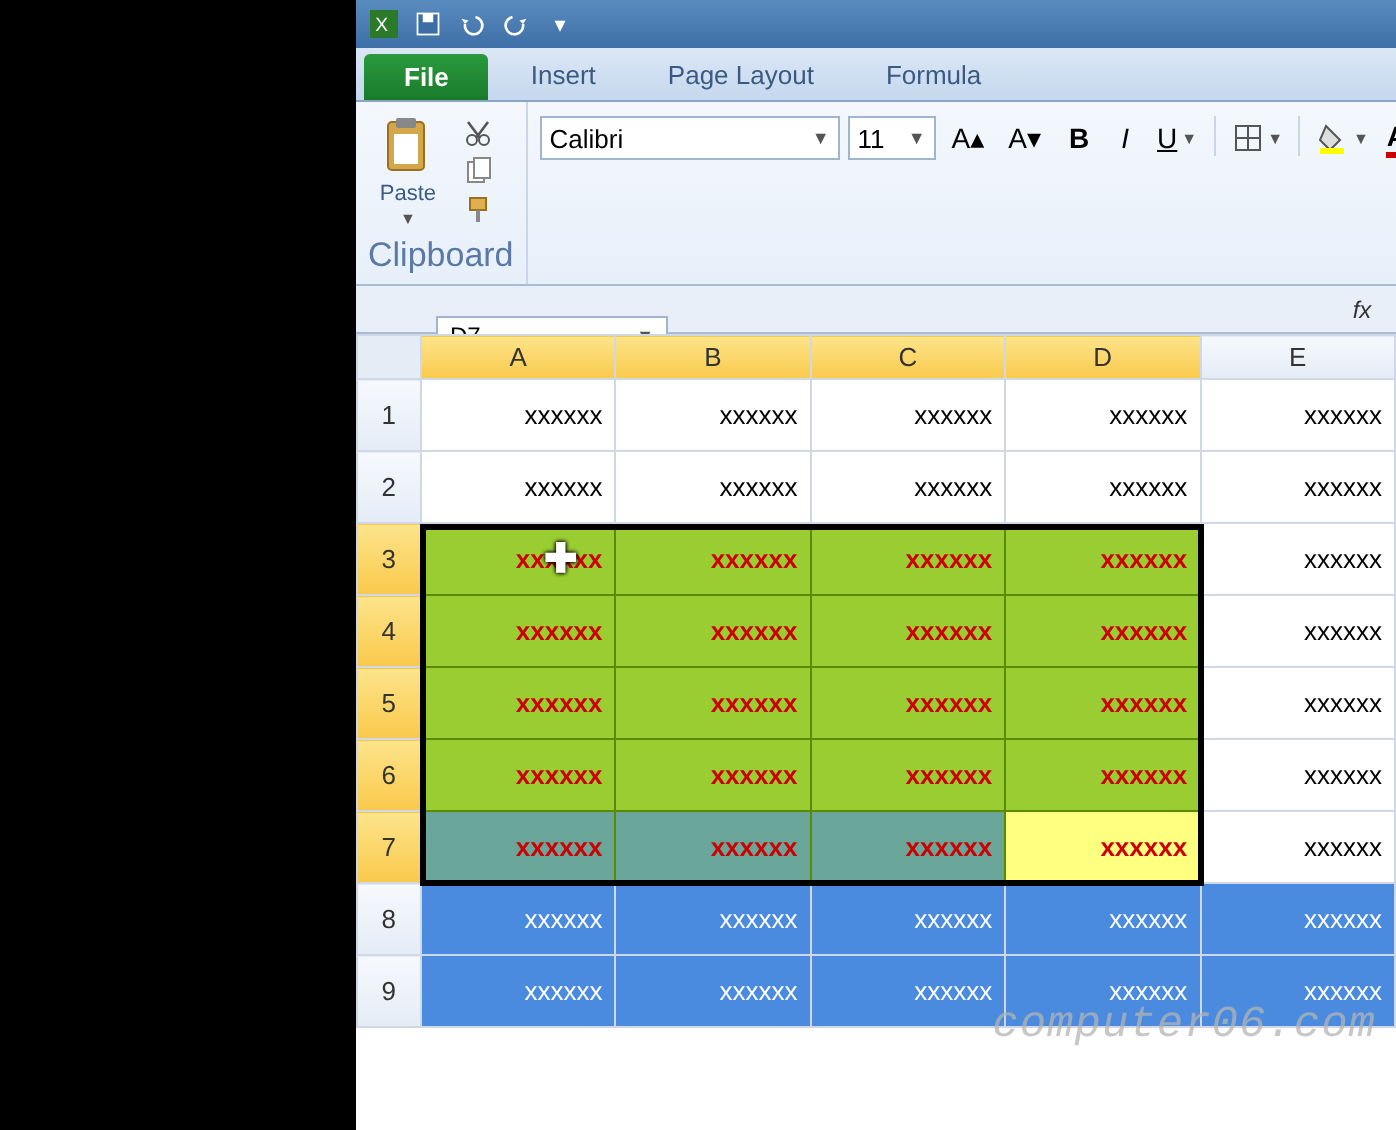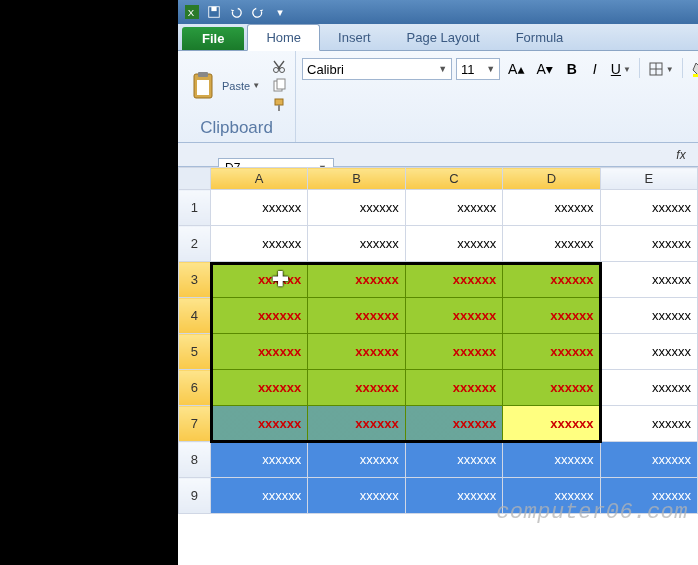--- a/index.html
+++ b/index.html
@@ -16,21 +16,21 @@
   .tab { padding: 5px 18px; font-size: 13px; color: #3b5a82; cursor: pointer; border-top-left-radius: 3px; border-top-right-radius: 3px; }
   .tab.file { background: linear-gradient(#2a9b3e, #1a7a2a); color: #fff; border-radius: 3px 3px 0 0; margin-right: 3px; padding: 4px 20px; font-weight: bold; }
   .tab.active { background: #fff; color: #3b5a82; border: 1px solid #8ba5c5; border-bottom: 1px solid #fff; margin-bottom: -1px; }
   
   
   .ribbon { height: 92px; background: linear-gradient(#f4f8fd, #e7eff9); border-bottom: 1px solid #a7bcd8; display: flex; }
   .group { border-right: 1px solid #c8d6e8; padding: 3px 6px; display: flex; flex-direction: column; justify-content: space-between; position: relative; }
   .group-label { font-size: 17px; color: #5a7aa5; text-align: center; padding: 1px 0; }
   .group-content { flex: 1; display: flex; align-items: center; gap: 3px; }
   
-  .paste-big { display: flex; flex-direction: row; align-items: center; gap: 2px; padding: 2px 4px; }
+  .paste-big { display: flex; flex-direction: column; align-items: center; gap: 2px; padding: 2px 4px; }
   .paste-big .icon { width: 32px; height: 32px; }
   .paste-big .lbl { font-size: 11px; color: #3b5a82; }
   .small-col { display: flex; flex-direction: column; gap: 1px; padding-left: 2px; }
   .small-btn { width: 20px; height: 18px; display: flex; align-items: center; justify-content: center; }
   
   .font-group { flex-direction: row; gap: 4px; align-items: flex-start; padding: 4px 0; }
   .font-row { display: flex; gap: 4px; align-items: center; }
   .combo { height: 22px; border: 1px solid #a0b5d0; background: #fff; font-size: 13px; padding: 1px 4px; display: flex; align-items: center; justify-content: space-between; gap: 4px; }
   .combo .dd { font-size: 9px; color: #555; }
   .btn-row { display: flex; gap: 1px; }
@@ -91,21 +91,20 @@
         <svg viewBox="0 0 16 16">
           <path d="M6 4 A5 5 0 1 0 12 8" fill="none" stroke="#fff" stroke-width="1.5"></path>
           <path d="M12 8 L14 5 L10 6 Z" fill="#fff"></path>
         </svg>
       </button>
     <button class="qat-btn">▾</button>
   </div>
 
   <div class="tabs">
     <div class="tab file">File</div>
-    <div class="tab active">Home</div>
     <div class="tab">Insert</div>
     <div class="tab">Page Layout</div>
     <div class="tab">Formula</div>
   </div>
 
   <div class="ribbon">
     <div class="group">
       <div class="group-content">
         <div class="paste-big">
           <svg class="icon" viewBox="0 0 32 32">

